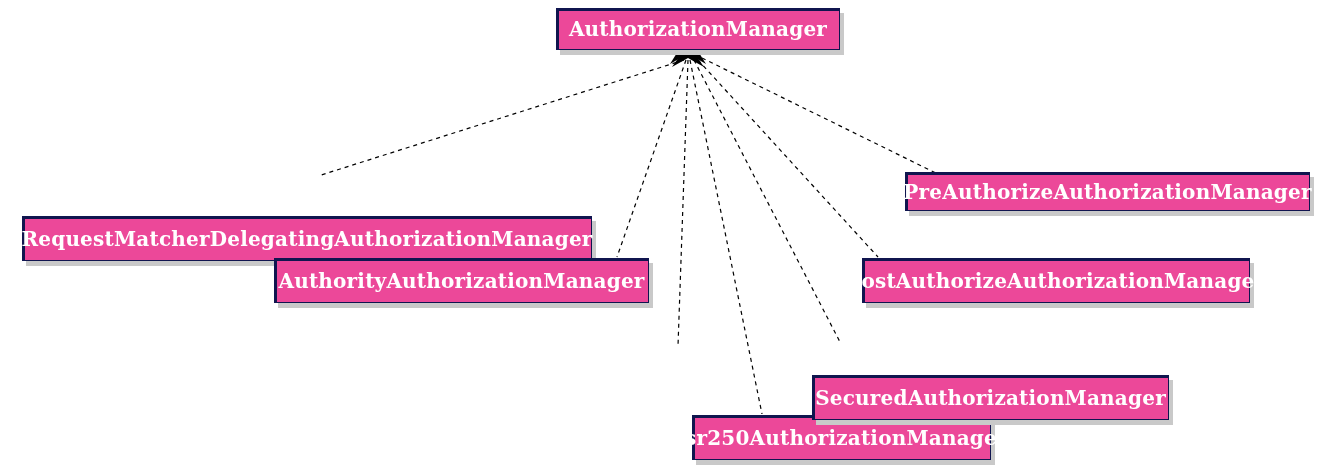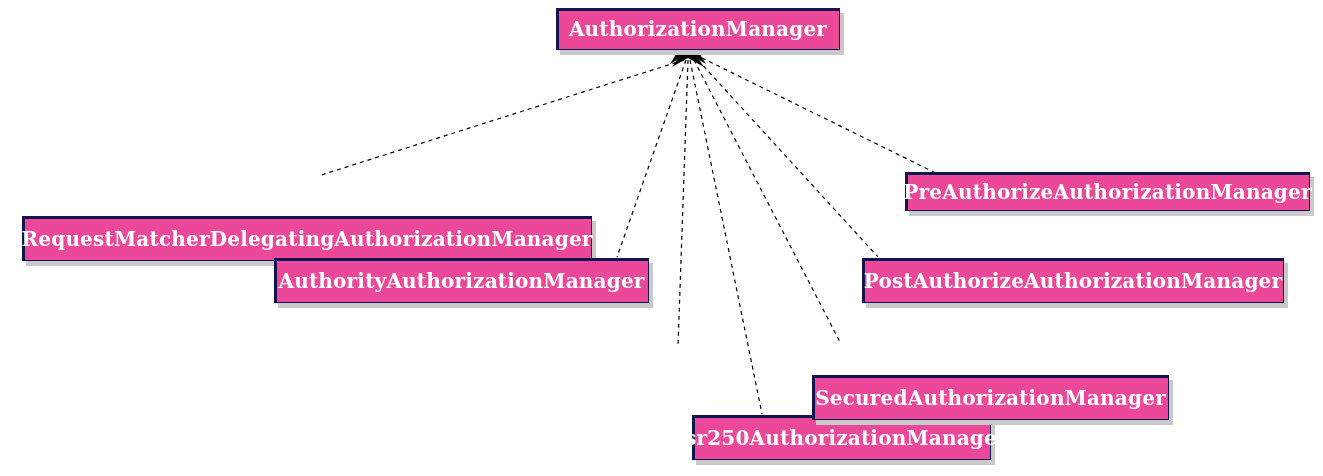--- a/index.html
+++ b/index.html
@@ -38,21 +38,21 @@
     font-size: 20px;
     letter-spacing: 0.2px;
     padding: 0 14px;
     white-space: nowrap;
   }
   
   .n-root       { left: 556px; top: 8px;   width: 284px; height: 42px; }
   .n-reqmatcher { left: 22px;  top: 176px; width: 570px; height: 45px; margin-top: 40px; }
   .n-preauth    { left: 905px; top: 172px; width: 405px; height: 39px; text-align: center; }
   .n-authority  { left: 274px; top: 258px; width: 375px; height: 45px; }
-  .n-postauth   { left: 862px; top: 258px; width: 422px; height: 45px; }
+  .n-postauth   { left: 862px; top: 258px; width: 388px; height: 45px; }
   .n-authcted   { left: 272px; top: 347px; width: 430px; height: 45px; }
   .n-secured    { left: 812px; top: 343px; width: 357px; height: 45px; margin-top: 32px; }
   .n-jsr250     { left: 692px; top: 415px; width: 299px; height: 45px; }
 </style>
 </head>
 <body>
 
 <div id="canvas">
 
   <svg id="edges-svg" viewBox="0 0 1323 476" xmlns="http://www.w3.org/2000/svg">

